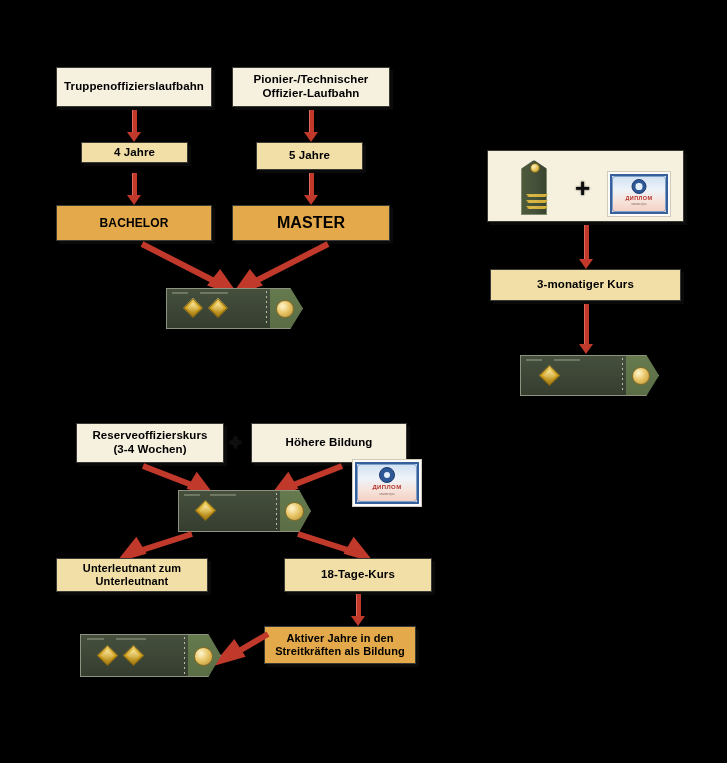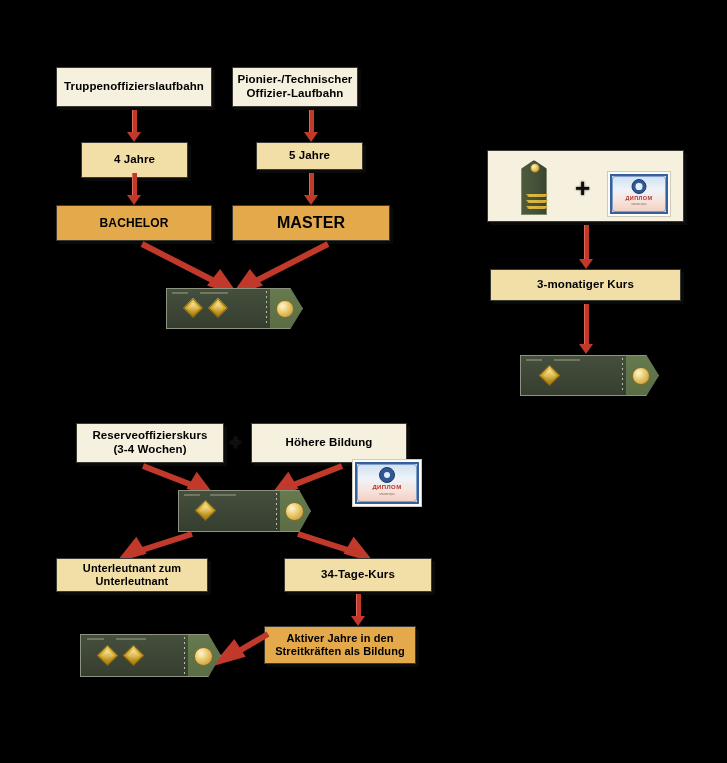--- a/index.html
+++ b/index.html
@@ -91,34 +91,34 @@
 
   <div class="box cream" style="left:56px;top:67px;width:156px;height:40px;font-size:11.5px;">
     <span>Truppenoffizierslaufbahn</span>
   </div>
 
   <div class="varrow" style="left:131px;top:110px;height:32px;">
     <div class="shaft"></div>
       <div class="head"></div>
   </div>
 
-  <div class="box tan" style="left:81px;top:142px;width:107px;height:36px;font-size:11.5px;">
+  <div class="box tan" style="left:81px;top:142px;width:107px;height:21px;font-size:11.5px;">
     <span>4 Jahre</span>
   </div>
 
   <div class="varrow" style="left:131px;top:173px;height:32px;">
     <div class="shaft"></div>
       <div class="head"></div>
   </div>
 
   <div class="box gold" style="left:56px;top:205px;width:156px;height:36px;font-size:12px;">
     <span>BACHELOR</span>
   </div>
 
-  <div class="box cream" style="left:232px;top:67px;width:126px;height:40px;font-size:11.5px;">
+  <div class="box cream" style="left:232px;top:67px;width:158px;height:40px;font-size:11.5px;">
     <span>Pionier-/Technischer Offizier-Laufbahn</span>
   </div>
 
   <div class="varrow" style="left:308px;top:110px;height:32px;">
     <div class="shaft"></div>
       <div class="head"></div>
   </div>
 
   <div class="box tan" style="left:256px;top:142px;width:107px;height:28px;font-size:11.5px;">
     <span>5 Jahre</span>
@@ -253,21 +253,21 @@
   </svg>
 
   <div class="box tan" style="left:56px;top:558px;width:152px;height:34px;font-size:11px;">
     <span>
       <span>Unterleutnant zum</span>
       <span>Unterleutnant</span>
     </span>
   </div>
 
   <div class="box tan" style="left:284px;top:558px;width:148px;height:34px;font-size:11.5px;">
-    <span>34-Tage-Kurs</span>
+    <span>18-Tage-Kurs</span>
   </div>
 
   <div class="varrow" style="left:355px;top:594px;height:32px;">
     <div class="shaft"></div>
       <div class="head"></div>
   </div>
 
   <div class="box gold" style="left:264px;top:626px;width:152px;height:38px;font-size:11px;">
     <span>
       <span>Aktiver Jahre in den</span>

